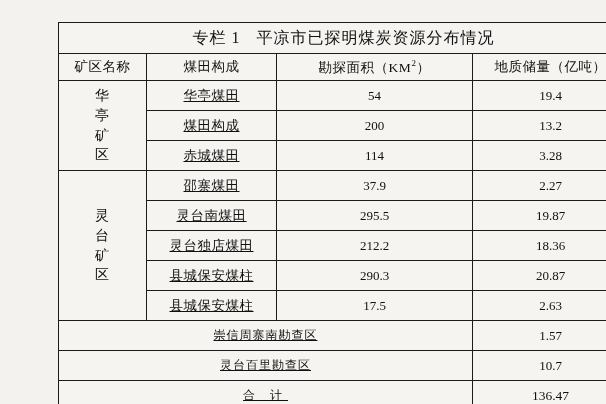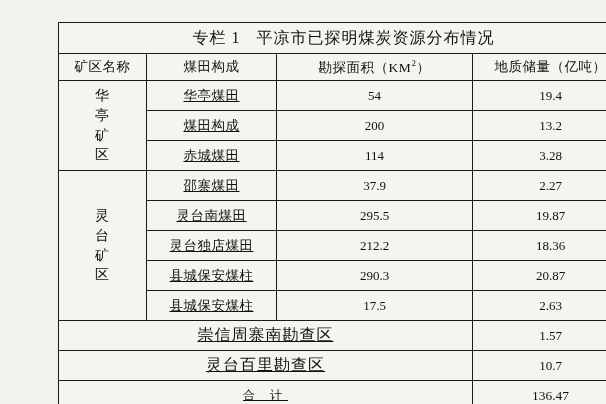--- a/index.html
+++ b/index.html
@@ -89,21 +89,21 @@
   .num-cell {
     height: 29px;
     font-size: 13px;
     font-family: "Liberation Serif", serif;
   }
   .name-cell {
     font-size: 13.5px;
     letter-spacing: 0.5px;
   }
   .span-cell {
-    font-size: 16px;
+    font-size: 12px;
     letter-spacing: 1px;
   }
   .total-label {
     font-size: 12px;
     font-weight: bold;
     letter-spacing: 6px;
   }
   .total-num {
     font-size: 13.5px;
   }

